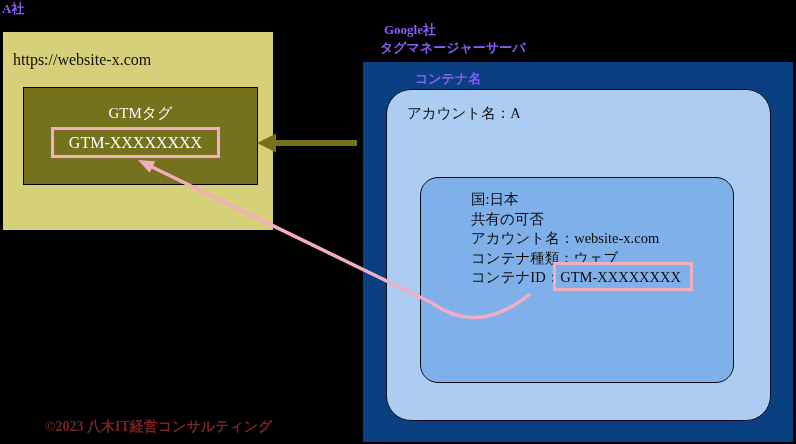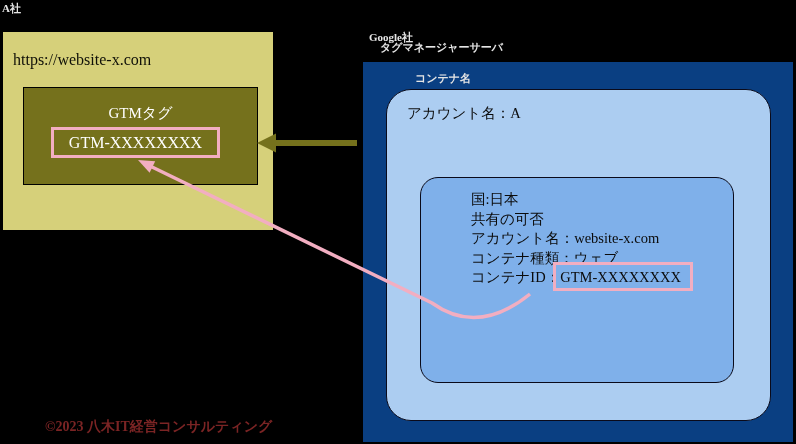--- a/index.html
+++ b/index.html
@@ -4,21 +4,21 @@
 <style>
   html,body{margin:0;padding:0;background:#000;}
   #stage{
     position:relative;
     width:796px;height:444px;
     background:#000;
     overflow:hidden;
     font-family:"Liberation Serif","DejaVu Serif",serif;
   }
   .abs{position:absolute;}
-  .lbl{color:#e5e5e5;font-weight:bold;font-size:11px;line-height:15px;}
+  .lbl{color:#8b5cf6;font-weight:bold;font-size:13px;line-height:15px;}
 
   
   #site-box{
     left:3px;top:32px;width:270px;height:198px;
     background:#d6d07a;
   }
   #site-url{left:13px;top:51px;font-size:16px;color:#101008;}
   #gtm-tag-box{
     left:23px;top:87px;width:235px;height:98px;
     background:#75711c;border:1px solid #000;
@@ -33,21 +33,21 @@
     border:3.5px solid #f2aec1;box-sizing:border-box;
     display:flex;align-items:center;justify-content:center;
     color:#fff;font-size:16px;
   }
 
   
   #server-box{
     left:363px;top:62px;width:430px;height:380px;
     background:#0a3f82;
   }
-  #google-label{left:369px;top:22px;margin-top:8px;}
+  #google-label{left:384px;top:22px;}
   #server-label{left:380px;top:40px;}
   #container-label{left:415px;top:71px;}
   #account-box{
     left:386px;top:89px;width:385px;height:332px;
     background:#accdf1;border:1px solid #0a0a1a;
     border-radius:25px;box-sizing:border-box;
   }
   #account-name{left:407px;top:104px;font-size:14.5px;color:#0b0b0b;}
   #container-box{
     left:420px;top:177px;width:314px;height:206px;

